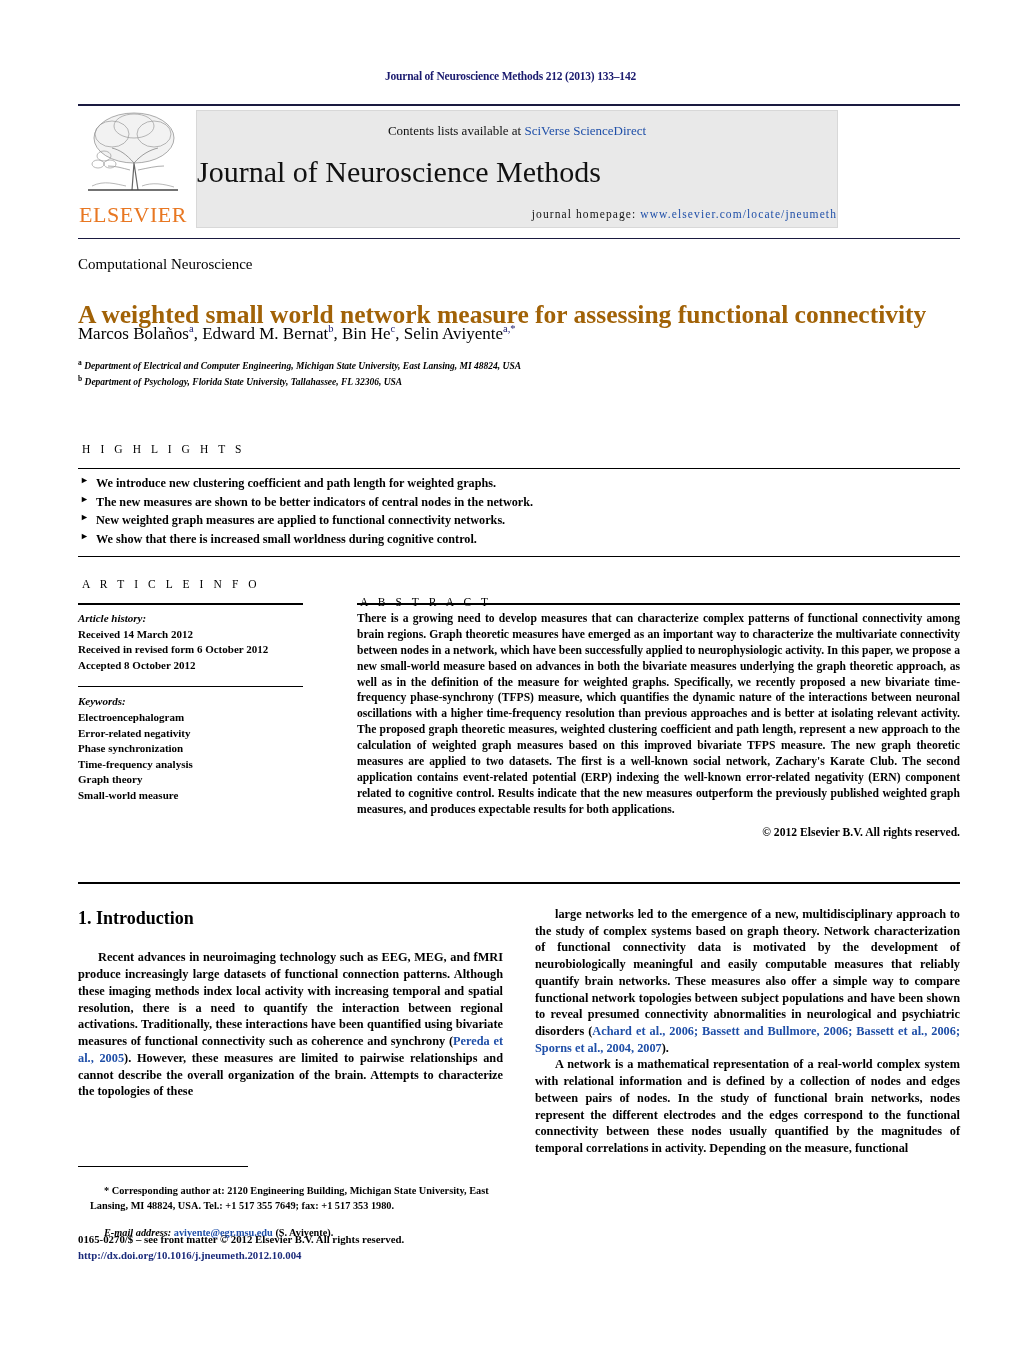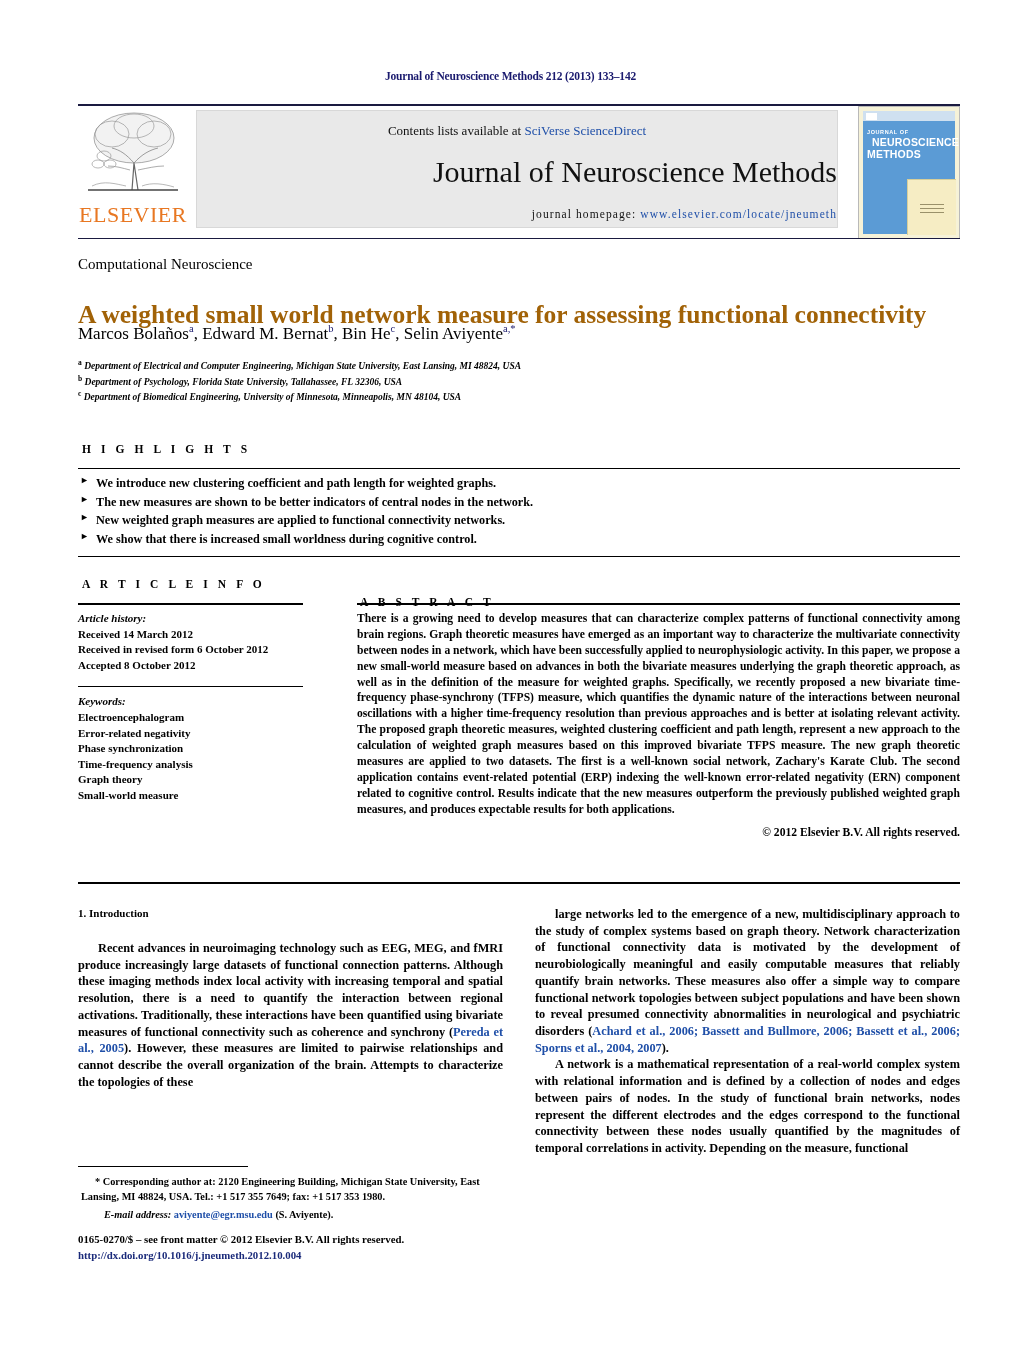--- a/index.html
+++ b/index.html
@@ -87,21 +87,21 @@
   .contents-line {
     text-align: center;
     font-size: 13px;
     margin-top: 12px;
     color: #111;
   }
   .contents-line .sd-link {
     color: #1f4fa8;
   }
   .journal-title {
-    text-align: right;
+    text-align: left;
     font-size: 30px;
     margin-top: 16px;
     color: #111;
     font-family: "Liberation Serif", serif;
   }
   .homepage-line {
     text-align: right;
     font-size: 11.5px;
     margin-top: 19px;
     letter-spacing: 1.1px;
@@ -229,21 +229,21 @@
   }
   .affils sup {
     font-style: normal;
     font-size: 7.5px;
     vertical-align: super;
   }
 
   
   .hdr-abc {
     font-size: 11.5px;
-    font-weight: bold;
+    font-weight: normal;
     letter-spacing: 3.6px;
     color: #000;
   }
   #highlights-header {
     position: absolute;
     left: 82px;
     top: 443px;
   }
   #highlights-rule {
     position: absolute;
@@ -359,21 +359,21 @@
     font-size: 12.3px;
     line-height: 1.36;
     text-align: justify;
     font-weight: bold;
     color: #000;
   }
   #col-left  { left: 78px; }
   #col-right { left: 535px; }
 
   .h2 {
-    font-size: 11px;
+    font-size: 18px;
     font-weight: bold;
     margin-bottom: 19px;
   }
   .body-col p {
     margin: 0;
     text-indent: 20px;
   }
   .cite { color: #1f4fa8; }
 
   
@@ -443,46 +443,30 @@
     <div class="masthead-center">
       <div class="contents-line">
         <span>Contents lists available at </span><span class="sd-link">SciVerse ScienceDirect</span>
       </div>
       <div class="journal-title">Journal of Neuroscience Methods</div>
       <div class="homepage-line">
         <span>journal homepage: </span><span class="hp-url">www.elsevier.com/locate/jneumeth</span>
       </div>
     </div>
 
-    <div class="cover-thumb">
-      <div class="cover-blue"></div>
-      <div class="cover-topbar"></div>
-      <div class="cover-elsev"></div>
-      <div class="cover-j">JOURNAL OF</div>
-      <div class="cover-n">NEUROSCIENCE</div>
-      <div class="cover-m">METHODS</div>
-      <div class="cover-panel">
-        <div class="cover-panel-lines">
-            <i></i>
-            <i></i>
-            <i></i>
-          </div>
-      </div>
-    </div>
   </div>
 
   <div class="masthead-rule" id="rule-masthead-bottom"></div>
 
   <div class="section-label">Computational Neuroscience</div>
   <h1 class="paper-title">A weighted small world network measure for assessing functional connectivity</h1>
   <div class="authors">Marcos Bolaños<sup>a</sup>, Edward M. Bernat<sup>b</sup>, Bin He<sup>c</sup>, Selin Aviyente<sup>a,*</sup></div>
   <div class="affils">
       <div><sup>a</sup> Department of Electrical and Computer Engineering, Michigan State University, East Lansing, MI 48824, USA</div>
       <div><sup>b</sup> Department of Psychology, Florida State University, Tallahassee, FL 32306, USA</div>
-      <div><sup>c</sup> Department of Biomedical Engineering, University of Minnesota, Minneapolis, MN 48104, USA</div>
     </div>
 
   <div class="hdr-abc" id="highlights-header">H I G H L I G H T S</div>
   <div id="highlights-rule"></div>
   <div class="highlights-list">
       <div class="hl-item"><span class="arrow">►</span>We introduce new clustering coefficient and path length for weighted graphs.</div>
       <div class="hl-item"><span class="arrow">►</span>The new measures are shown to be better indicators of central nodes in the network.</div>
       <div class="hl-item"><span class="arrow">►</span>New weighted graph measures are applied to functional connectivity networks.</div>
       <div class="hl-item"><span class="arrow">►</span>We show that there is increased small worldness during cognitive control.</div>
     </div>
@@ -524,21 +508,21 @@
     <p><span>Recent advances in neuroimaging technology such as EEG, MEG, and fMRI produce increasingly large datasets of functional connection patterns. Although these imaging methods index local activity with increasing temporal and spatial resolution, there is a need to quantify the interaction between regional activations. Traditionally, these interactions have been quantified using bivariate measures of functional connectivity such as coherence and synchrony (</span><span class="cite">Pereda et al., 2005</span><span>). However, these measures are limited to pairwise relationships and cannot describe the overall organization of the brain. Attempts to characterize the topologies of these</span></p>
   </div>
 
   <div class="body-col" id="col-right">
     <p><span>large networks led to the emergence of a new, multidisciplinary approach to the study of complex systems based on graph theory. Network characterization of functional connectivity data is motivated by the development of neurobiologically meaningful and easily computable measures that reliably quantify brain networks. These measures also offer a simple way to compare functional network topologies between subject populations and have been shown to reveal presumed connectivity abnormalities in neurological and psychiatric disorders (</span><span class="cite">Achard et al., 2006; Bassett and Bullmore, 2006; Bassett et al., 2006; Sporns et al., 2004, 2007</span><span>).</span></p>
     <p>A network is a mathematical representation of a real-world complex system with relational information and is defined by a collection of nodes and edges between pairs of nodes. In the study of functional brain networks, nodes represent the different electrodes and the edges correspond to the functional connectivity between these nodes usually quantified by the magnitudes of temporal correlations in activity. Depending on the measure, functional</p>
   </div>
 
   <div id="footnote-rule"></div>
   <div class="footnote">
-    <p style="margin:3px;text-indent:14px;font-family:Liberation Serif, serif;"><span>*</span><span> Corresponding author at: 2120 Engineering Building, Michigan State University, East Lansing, MI 48824, USA. Tel.: +1 517 355 7649; fax: +1 517 353 1980.</span></p>
+    <p style="margin:12px;text-indent:14px;font-family:Liberation Serif, serif;"><span>*</span><span> Corresponding author at: 2120 Engineering Building, Michigan State University, East Lansing, MI 48824, USA. Tel.: +1 517 355 7649; fax: +1 517 353 1980.</span></p>
     <p style="margin:0;text-indent:26px;"><span class="fn-ital">E-mail address:</span> <span class="fn-link">aviyente@egr.msu.edu</span><span> (S. Aviyente).</span></p>
   </div>
 
   <div class="imprint">
     <div>0165-0270/$ – see front matter © 2012 Elsevier B.V. All rights reserved.</div>
     <div class="doi">http://dx.doi.org/10.1016/j.jneumeth.2012.10.004</div>
   </div>
 
 </div>
 

